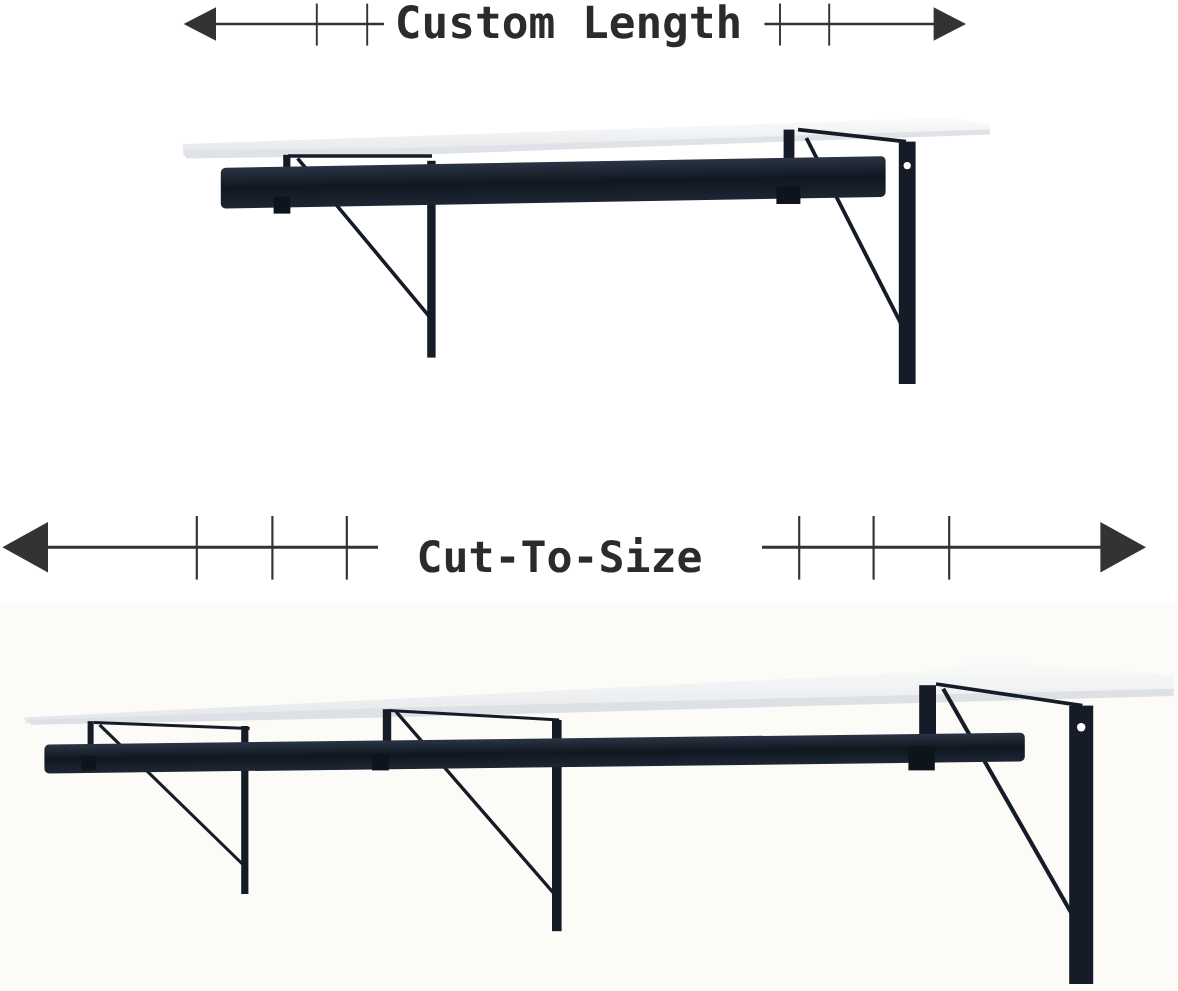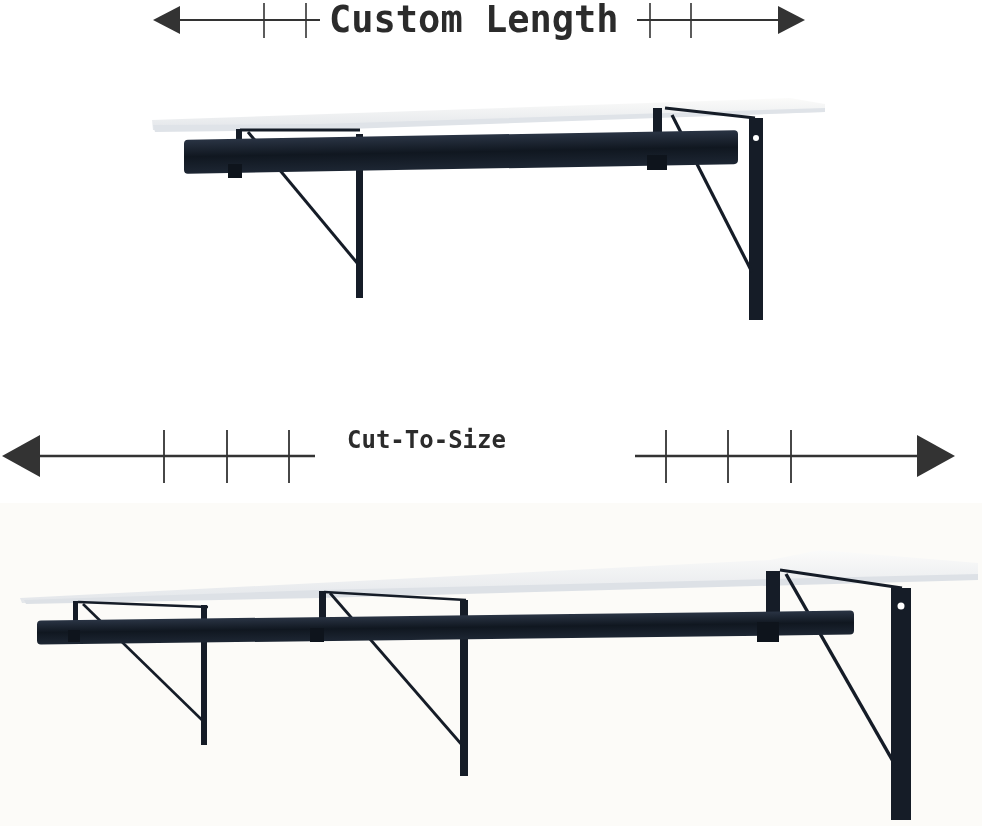--- a/index.html
+++ b/index.html
@@ -1,20 +1,20 @@
 <!DOCTYPE html>
 <html><head>
 <meta charset="utf-8">
 <style>
   html, body { margin:0; padding:0; background:#ffffff; }
   body { width:982px; height:826px; position:relative; overflow:hidden; font-family:"DejaVu Sans Mono", "Liberation Mono", monospace; }
   .panel-bottom { position:absolute; left:0; top:503px; width:982px; height:323px; background:#fcfbf8; }
   .label { position:absolute; color:#2b2b2b; font-weight:bold; white-space:nowrap; letter-spacing:0px; }
   .label-top { left:329px; top:-2px; font-size:37px; line-height:44px; }
-  .label-mid { left:347px; top:418px; font-size:24px; line-height:44px; }
+  .label-mid { left:347px; top:444px; font-size:36px; line-height:44px; }
   svg.abs { position:absolute; left:0; top:0; }
 </style>
 </head>
 <body>
 
 <div class="panel-bottom"></div>
 
 <svg class="abs" width="982" height="826">
   <g stroke="#333" fill="#333">
     <line x1="170" y1="20" x2="320" y2="20" stroke-width="2"></line>

